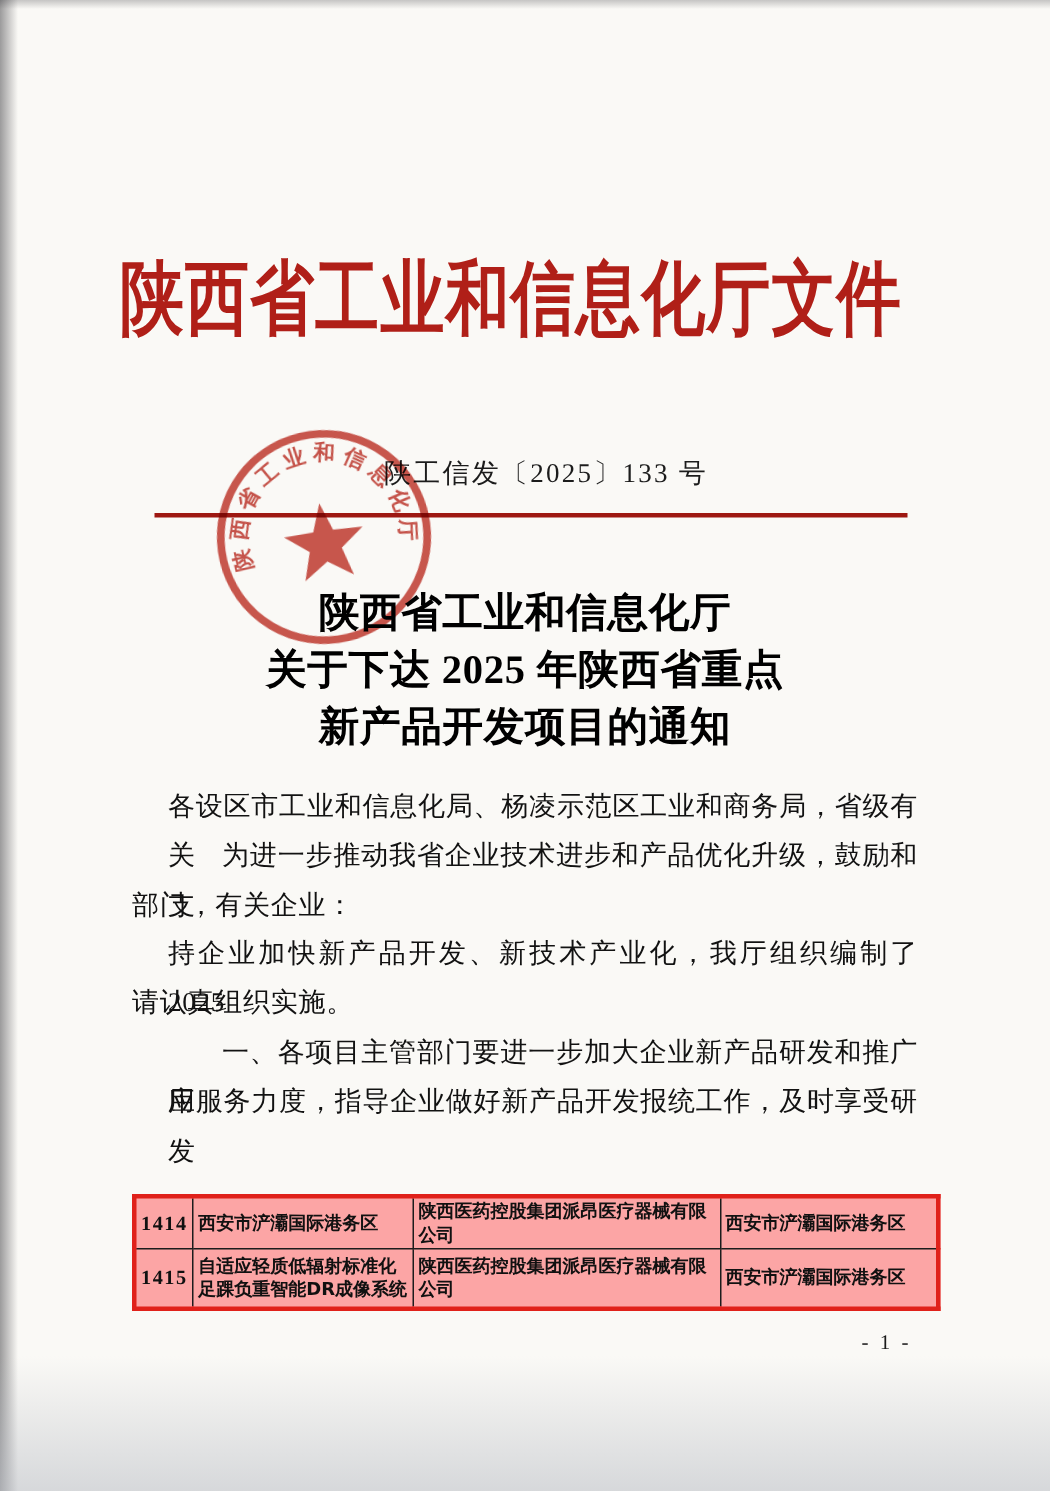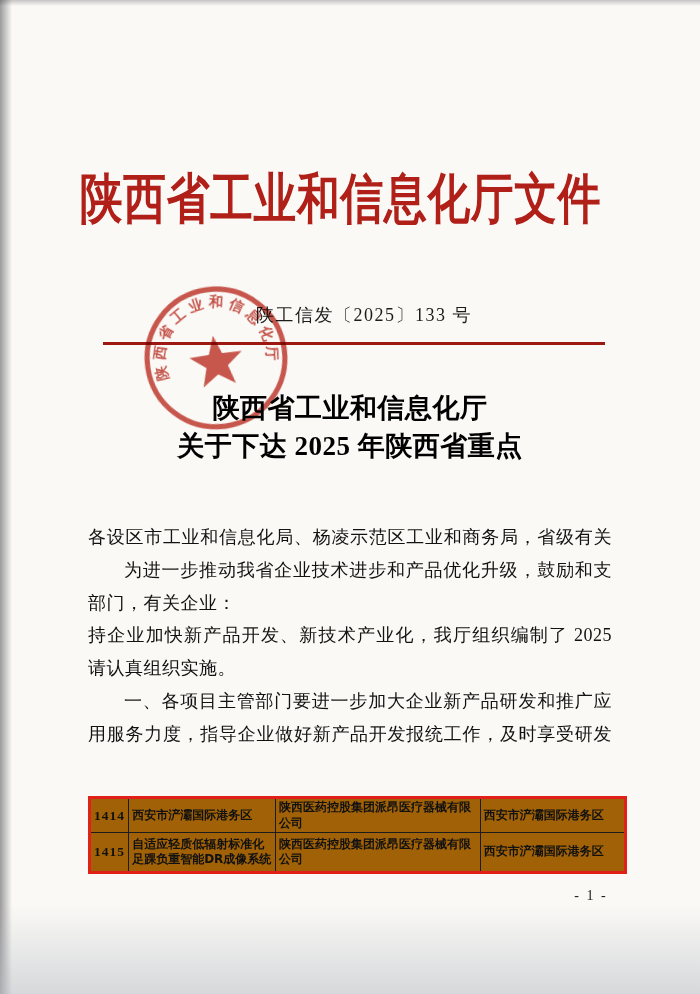--- a/index.html
+++ b/index.html
@@ -73,29 +73,30 @@
   }
   .bline{
     height:32.8px;line-height:32.8px;
     white-space:nowrap;
     letter-spacing:.5px;
   }
   .bline.fill{
     white-space:normal;
     text-align:justify;
     text-align-last:justify;
+    margin-left:24px;
   }
   .bline.indent{ text-indent:36px; }
   
   .proj-table{
     position:absolute;top:796px;left:88px;width:539px;
     border-collapse:collapse;
     table-layout:fixed;
     border:3px solid #e0211a;
-    background:#a16207;
+    background:#fca5a5;
   }
   .proj-table td{
     border:1.5px solid #1c1c1c;
     font-family:"DejaVu Sans","Liberation Sans",sans-serif;
     font-weight:bold;
     font-size:12px;
     color:#111;
     padding:1px 3px;
     line-height:1.3;
     vertical-align:middle;
@@ -133,20 +134,21 @@
       <path id="sealArc" d="M 26 90 A 50 50 0 1 1 120 90" fill="none"></path>
     </defs>
     <text font-size="14" font-weight="bold" fill="#bf362c" letter-spacing="4.5" font-family="Liberation Serif, DejaVu Serif, serif">
       <textPath href="#sealArc" startOffset="50%" text-anchor="middle">陕西省工业和信息化厅</textPath>
     </text>
   </svg>
 
   <div class="notice-title">
     <div>陕西省工业和信息化厅</div>
     <div>关于下达 2025 年陕西省重点</div>
+    <div>新产品开发项目的通知</div>
   </div>
 
   <div class="body-text">
     <div class="bline fill">各设区市工业和信息化局、杨凌示范区工业和商务局，省级有关</div>
     <div class="bline fill indent">为进一步推动我省企业技术进步和产品优化升级，鼓励和支</div>
     <div class="bline">部门，有关企业：</div>
     <div class="bline fill">持企业加快新产品开发、新技术产业化，我厅组织编制了 2025</div>
     <div class="bline">请认真组织实施。</div>
     <div class="bline fill indent">一、各项目主管部门要进一步加大企业新产品研发和推广应</div>
     <div class="bline fill">用服务力度，指导企业做好新产品开发报统工作，及时享受研发</div>

